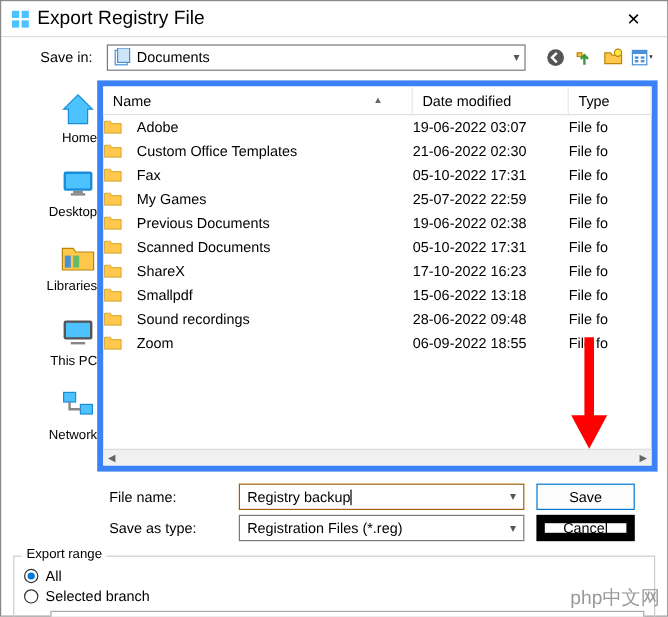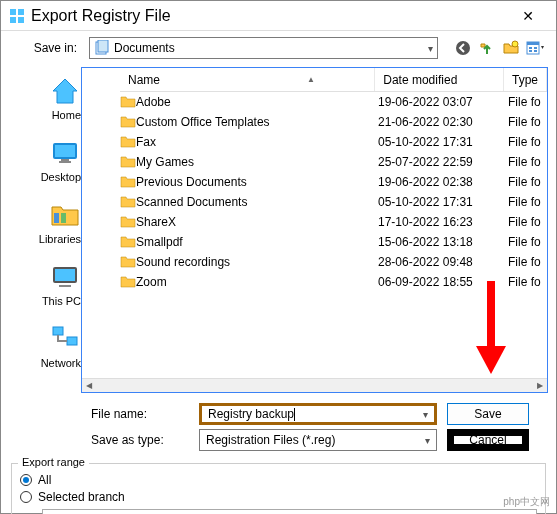--- a/index.html
+++ b/index.html
@@ -16,51 +16,51 @@
 .savein-combo .doc-icon { margin-right: 4px; }
 .savein-combo .chev { margin-left: auto; font-size: 10px; color: #555; }
 .nav-icons { display: flex; gap: 2px; margin-left: 8px; }
 .nav-icon { width: 22px; height: 22px; display: flex; align-items: center; justify-content: center; cursor: pointer; }
 
 .body-area { display: flex; height: 330px; }
 .sidebar { width: 80px; padding: 4px 0; }
 .side-item { display: flex; flex-direction: column; align-items: flex-end; padding: 6px 0 10px; font-size: 11px; cursor: pointer; }
 .side-item svg { width: 32px; height: 32px; margin-bottom: 2px; }
 
-.filelist { flex: 1; border: 1px solid #3b82f6; margin: 2px 8px 2px 0; overflow: hidden; position: relative; padding-left: 38px; }
+.filelist { flex: 1; border: 5px solid #3b82f6; margin: 2px 8px 2px 0; overflow: hidden; position: relative; }
 .fl-header { display: flex; height: 24px; border-bottom: 1px solid #e0e0e0; font-size: 12px; align-items: center; background: #fff; }
 .fl-header > div { padding: 0 8px; border-right: 1px solid #e8e8e8; height: 100%; display: flex; align-items: center; }
 .col-name { width: 258px; }
 .col-date { width: 130px; }
 .col-type { flex: 1; }
 .sort-ind { font-size: 8px; margin-left: auto; color: #666; }
 .fl-rows { font-size: 12px; }
 .fl-row { display: flex; height: 20px; align-items: center; cursor: pointer; }
-.fl-row .col-name { display: flex; align-items: center; gap: 0; }
+.fl-row .col-name { display: flex; align-items: center; gap: 12px; }
 .scrollbar-h { position: absolute; bottom: 0; left: 0; right: 0; height: 14px; background: #f0f0f0; border-top: 1px solid #ddd; display: flex; align-items: center; }
 .sb-arrow { width: 14px; height: 14px; display: flex; align-items: center; justify-content: center; font-size: 8px; color: #666; }
 
 .form-rows { padding: 4px 10px 8px 90px; }
 .form-row { display: flex; align-items: center; margin: 4px 0; gap: 10px; }
 .form-label { width: 98px; font-size: 12px; }
 .form-combo { width: 238px; height: 22px; border: 1px solid #7a7a7a; display: flex; align-items: center; padding: 0 6px; font-size: 12px; background: #fff; }
-.form-combo.active { border: 3px solid #a16207; }
+.form-combo.active { border: 1px solid #a16207; }
 .form-combo .chev { margin-left: auto; font-size: 10px; color: #555; }
 .btn { width: 82px; height: 22px; border: 7px solid #000000; background: #fdfdfd; font-size: 12px; display: flex; align-items: center; justify-content: center; cursor: pointer; }
 .btn.primary { border: 1px solid #0078d4; }
 
 .export-group { margin: 0 10px 8px; border: 1px solid #ccc; padding: 6px 8px 8px; position: relative; font-size: 12px; }
 .export-legend { position: absolute; top: -8px; left: 6px; background: #fff; padding: 0 4px; font-size: 11px; }
 .radio-row { display: flex; align-items: center; gap: 6px; margin: 3px 0; }
 .radio { width: 12px; height: 12px; border: 1px solid #333; border-radius: 50%; display: flex; align-items: center; justify-content: center; }
 .radio.checked::after { content: ""; width: 6px; height: 6px; background: #0078d4; border-radius: 50%; }
 .branch-input { margin-left: 22px; margin-top: 2px; height: 20px; border: 1px solid #aaa; width: calc(100% - 22px); }
 
 .arrow-annot { position: absolute; right: 45px; top: 275px; pointer-events: none; }
-.watermark { position: absolute; right: 6px; bottom: 4px; font-size: 10px; color: #999; }
+.watermark { position: absolute; right: 6px; bottom: 4px; font-size: 16px; color: #999; }
 
 .folder-ic { display: inline-block; }
 .cursor-caret { display: inline-block; width: 1px; height: 13px; background: #000; vertical-align: middle; }
 </style>
 </head>
 <body>
 
 <div class="window">
 
   <div class="titlebar">

